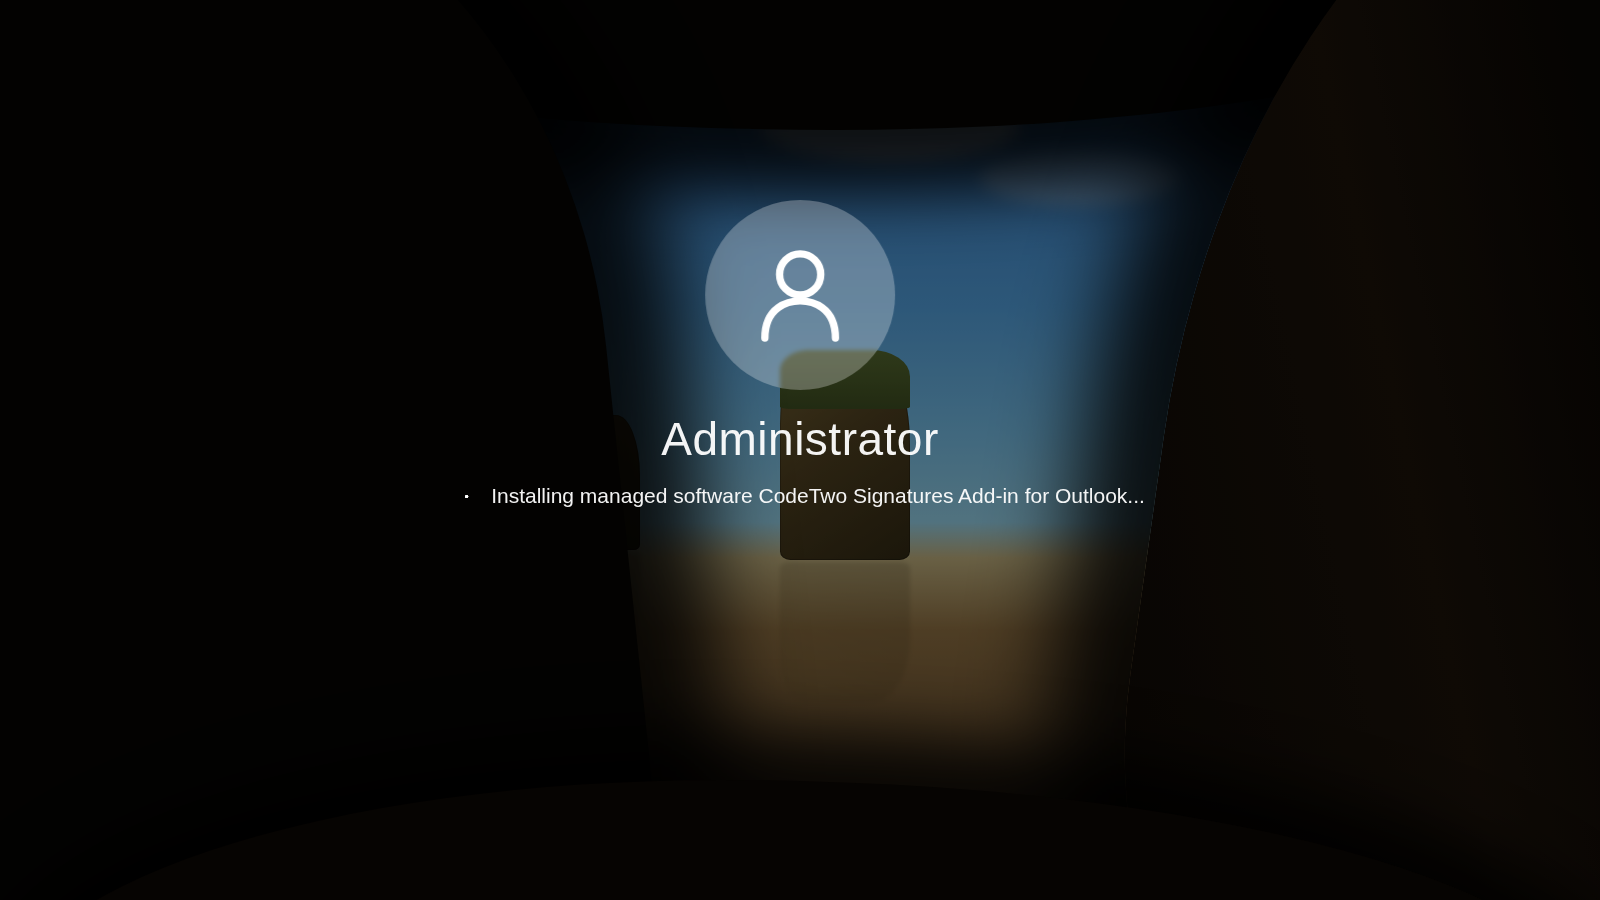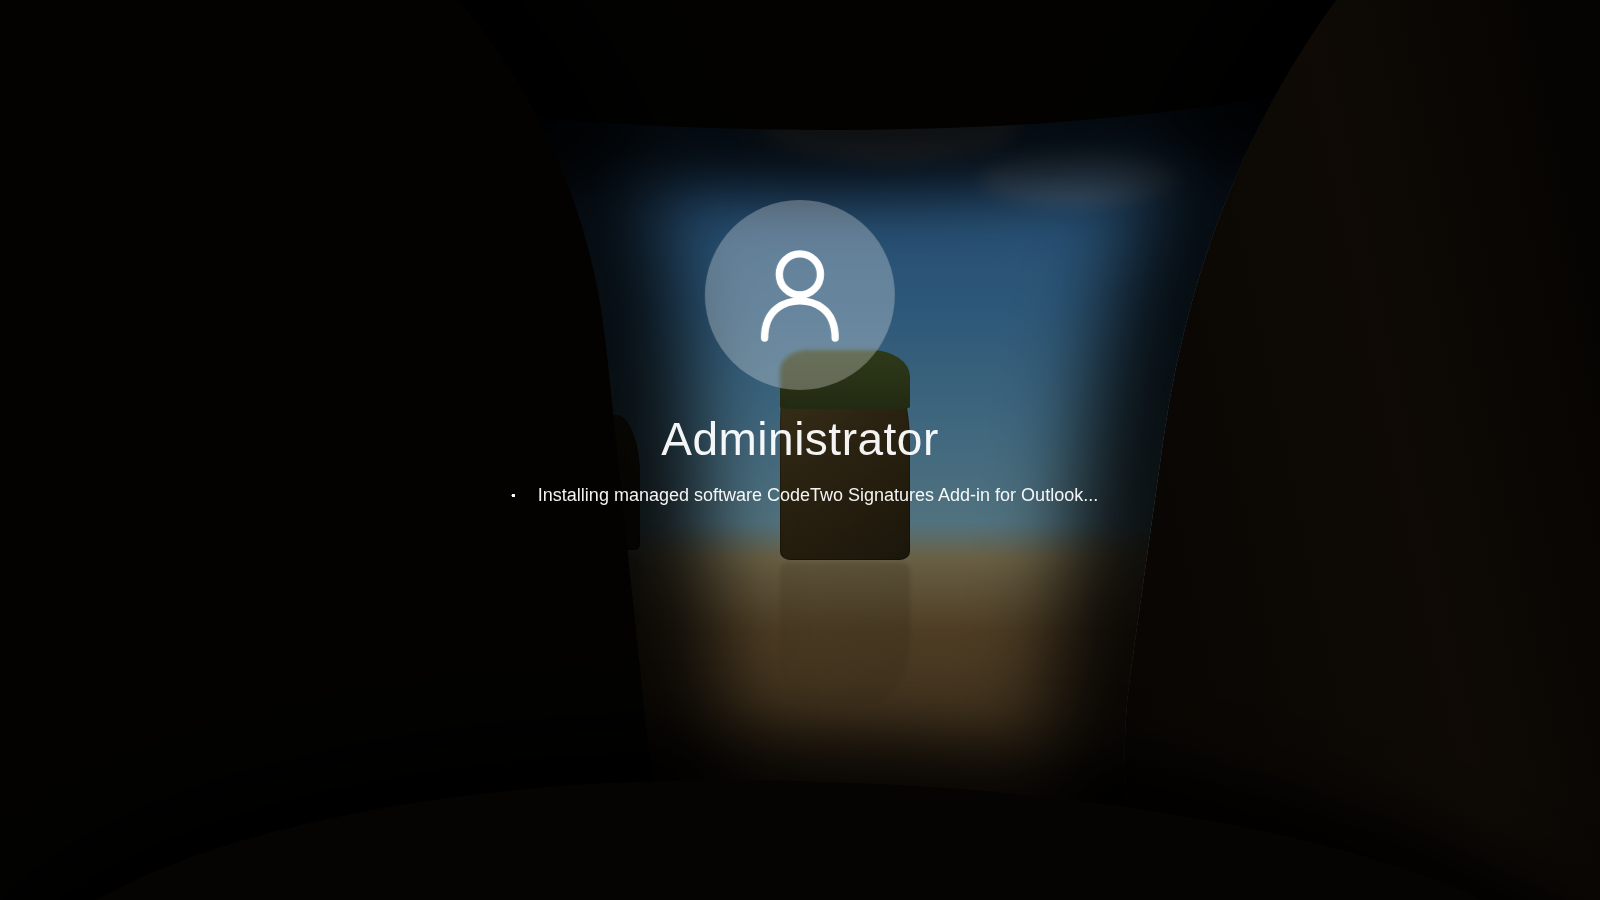--- a/index.html
+++ b/index.html
@@ -139,21 +139,21 @@
     font-weight: 200;
     letter-spacing: 0.5px;
     color: rgba(255,255,255,0.95);
   }
 
   .status-line {
     margin-top: 18px;
     display: flex;
     align-items: center;
     gap: 14px;
-    font-size: 18px;
+    font-size: 21px;
     font-weight: 300;
     color: rgba(255,255,255,0.95);
     white-space: nowrap;
   }
 
   
   .spinner {
     position: relative;
     width: 22px;
     height: 22px;

